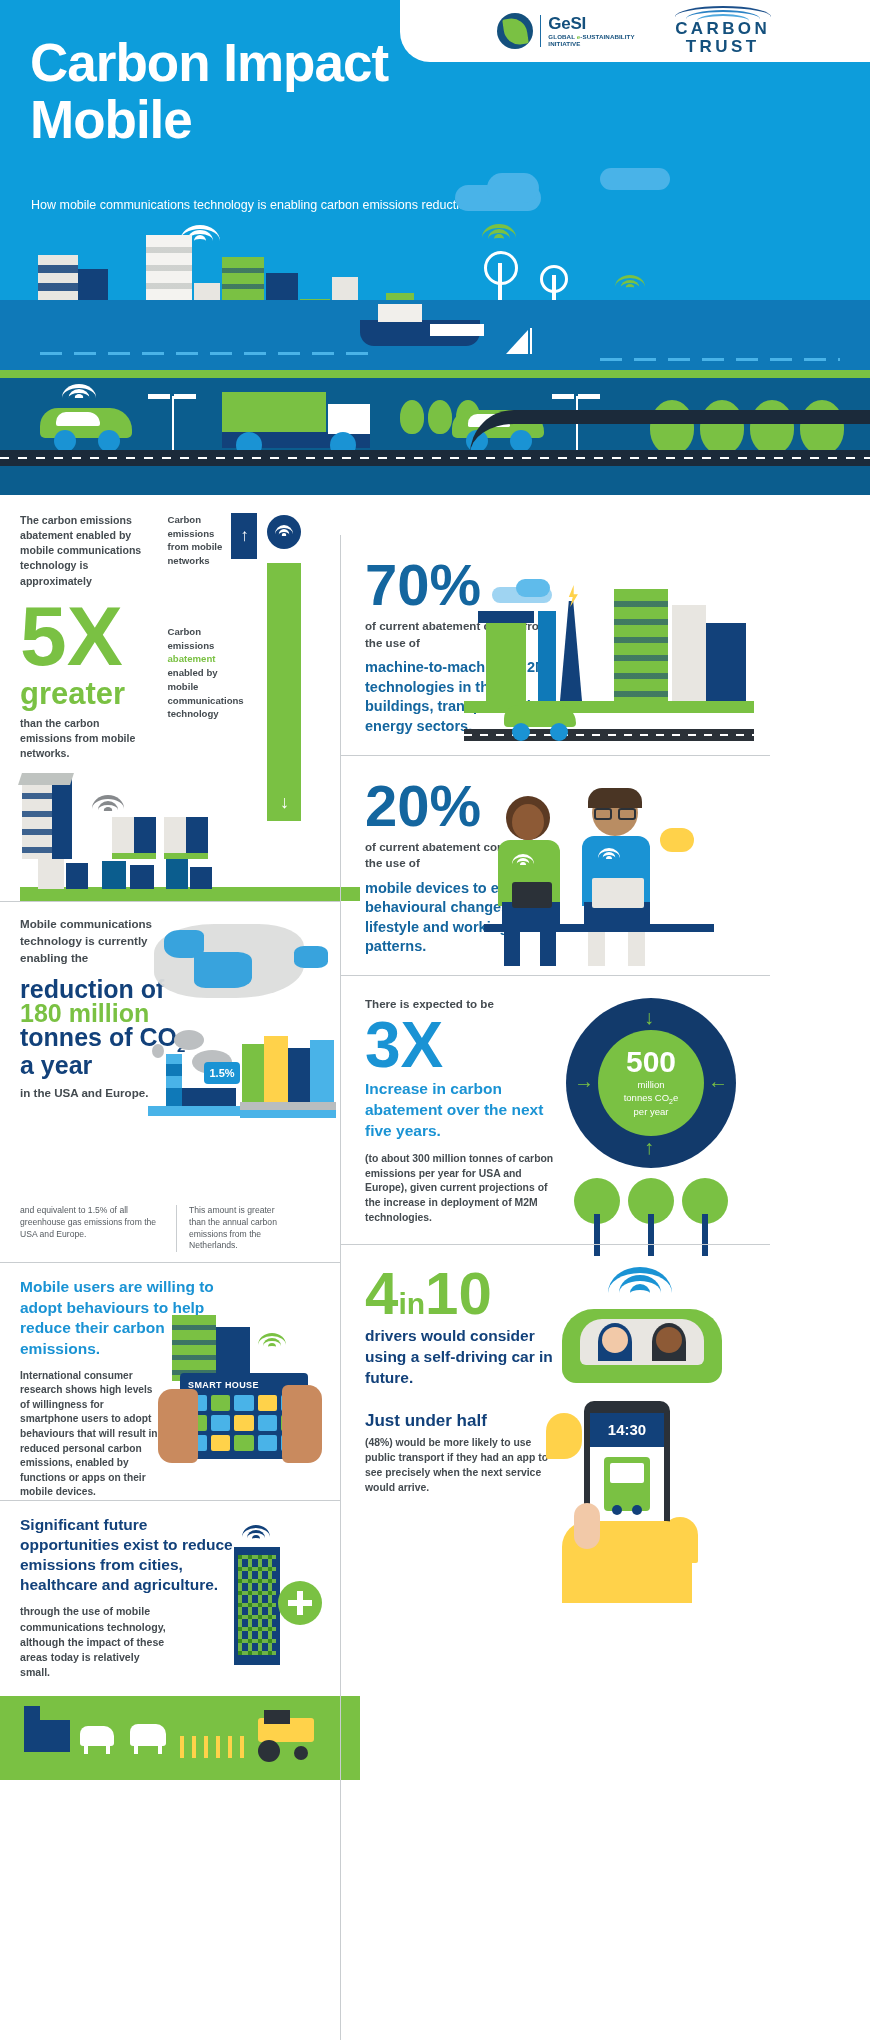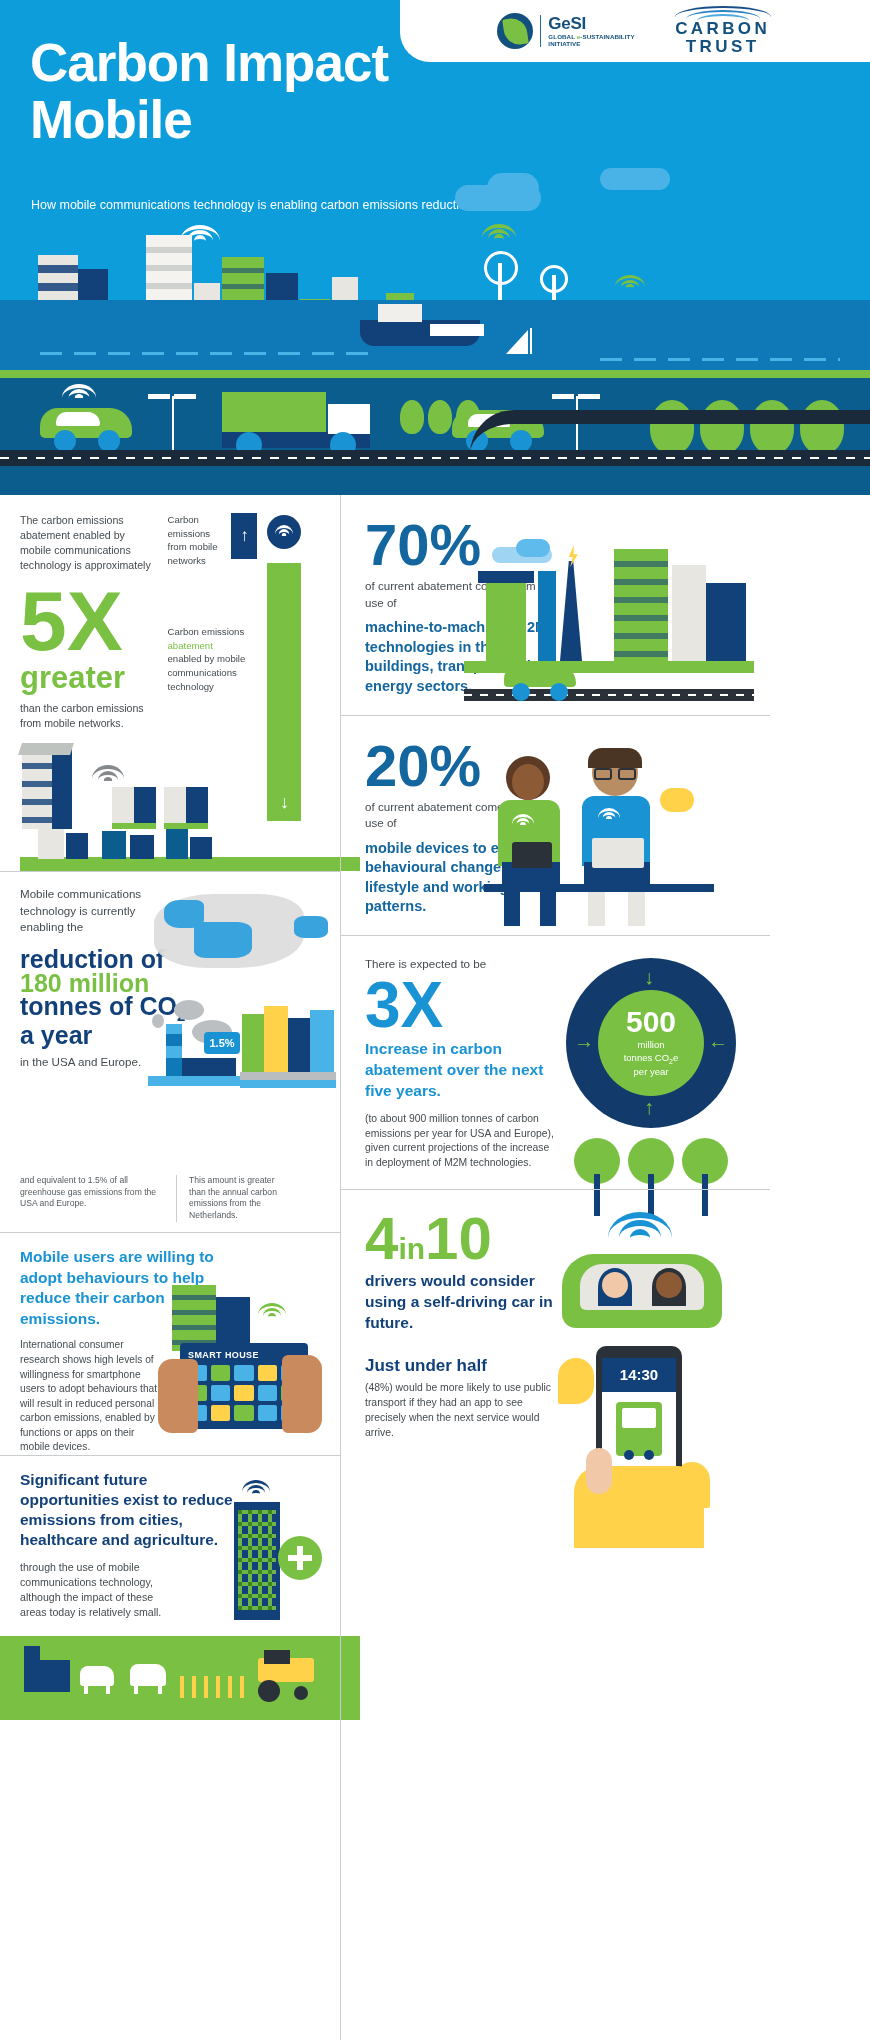--- a/index.html
+++ b/index.html
@@ -43,24 +43,24 @@
   .road { position:absolute; left:0; top:450px; width:870px; height:16px; background:#1b2a3a; }
   .road::after { content:""; position:absolute; left:0; top:7px; width:100%; height:2px;
     background:repeating-linear-gradient(90deg,#fff 0 9px,transparent 9px 18px); }
   .cloud { position:absolute; background:#49b3e8; border-radius:20px; }
   .bld { position:absolute; bottom:0; }
   .wifi-ic { position:absolute; }
   .wifi-ic i { position:absolute; left:50%; transform:translateX(-50%); border-radius:50%/100% 100% 0 0; }
   
   .cols { position:absolute; top:495px; left:0; width:870px; height:1545px; display:flex; }
   .colL { width:340px; position:relative; }
-  .colR { width:430px; position:relative; border-left:1px solid #c9cdd0; }
+  .colR { width:430px; position:relative; border-left:1px solid #c9cdd0;margin-top:40px; }
   .sep { border-top:1px solid #c9cdd0; }
   
-  .body-txt { font-size:11.6px; line-height:1.43; color:#444b50; }
+  .body-txt { font-size:11.6px; line-height:1.43; color:#444b50;font-weight:bold; }
   .tiny { font-size:8.6px; line-height:1.37; color:#555b60; }
   .navy { color:#12417a; }
   .green { color:#7ac143; }
   .blue { color:#1a93d4; }
   .dblue { color:#14669f; }
   .big { font-weight:bold; line-height:.95; }
   
   .blk { padding:18px 22px; position:relative; }
 </style>
 </head>
@@ -439,21 +439,21 @@
 
         <div style="position:absolute;left:0;top:138px;width:230px;height:8px;background:#12417a;"></div>
       </div>
     </div>
 
     <div class="blk sep" style="padding:20px 24px 18px 24px;">
       <div style="width:190px;">
         <div class="body-txt">There is expected to be</div>
         <div class="big blue" style="font-size:64px;margin-top:2px;">3X</div>
         <div class="big blue" style="font-size:15.5px;line-height:1.34;margin-top:4px;">Increase in carbon abatement over the next five years.</div>
-        <div class="body-txt" style="font-size:10.4px;margin-top:10px;">(to about 900 million tonnes of carbon emissions per year for USA and Europe), given current projections of the increase in deployment of M2M technologies.</div>
+        <div class="body-txt" style="font-size:10.4px;margin-top:10px;">(to about 300 million tonnes of carbon emissions per year for USA and Europe), given current projections of the increase in deployment of M2M technologies.</div>
       </div>
 
       <div style="position:absolute;right:34px;top:22px;width:170px;height:170px;border-radius:50%;background:#123a6b;">
         <div style="position:absolute;left:32px;top:32px;width:106px;height:106px;border-radius:50%;background:#7ac143;display:flex;flex-direction:column;align-items:center;justify-content:center;color:#fff;">
           <div style="font-size:30px;font-weight:bold;line-height:1;">500</div>
           <div style="font-size:9.5px;line-height:1.28;text-align:center;margin-top:2px;">
             <div>million</div>
             <div><span>tonnes CO</span><sub style="font-size:7px;">2</sub><span>e</span></div>
             <div>per year</div>
           </div>
@@ -494,21 +494,21 @@
         <div style="position:absolute;left:110px;top:60px;width:26px;height:26px;border-radius:50%;background:#8d5a36;"></div>
       </div>
     </div>
 
     <div class="blk" style="padding:4px 24px 20px 24px;">
       <div style="width:190px;">
         <div class="big navy" style="font-size:17px;">Just under half</div>
         <div class="body-txt" style="font-size:10.4px;margin-top:7px;">(48%) would be more likely to use public transport if they had an app to see precisely when the next service would arrive.</div>
       </div>
 
-      <div style="position:absolute;right:40px;top:-16px;width:180px;height:210px;">
+      <div style="position:absolute;right:52px;top:-16px;width:180px;height:210px;">
         <div style="position:absolute;left:8px;top:20px;width:36px;height:46px;background:#ffd24a;border-radius:18px 18px 18px 2px;"></div>
         <div style="position:absolute;left:124px;top:124px;width:36px;height:46px;background:#ffd24a;border-radius:18px 18px 2px 18px;"></div>
         <div style="position:absolute;left:46px;top:8px;width:86px;height:154px;background:#2b3138;border-radius:10px;">
           <div style="position:absolute;left:6px;top:12px;width:74px;height:118px;background:#fff;border-radius:3px;">
             <div style="position:absolute;left:0;top:0;width:74px;height:34px;background:#12417a;color:#fff;font-size:15px;font-weight:bold;display:flex;align-items:center;justify-content:center;">14:30</div>
             <div style="position:absolute;left:14px;top:44px;width:46px;height:54px;background:#7ac143;border-radius:4px;"></div>
             <div style="position:absolute;left:20px;top:50px;width:34px;height:20px;background:#fff;border-radius:2px;"></div>
             <div style="position:absolute;left:22px;top:92px;width:10px;height:10px;border-radius:50%;background:#12417a;"></div>
             <div style="position:absolute;left:42px;top:92px;width:10px;height:10px;border-radius:50%;background:#12417a;"></div>
           </div>

